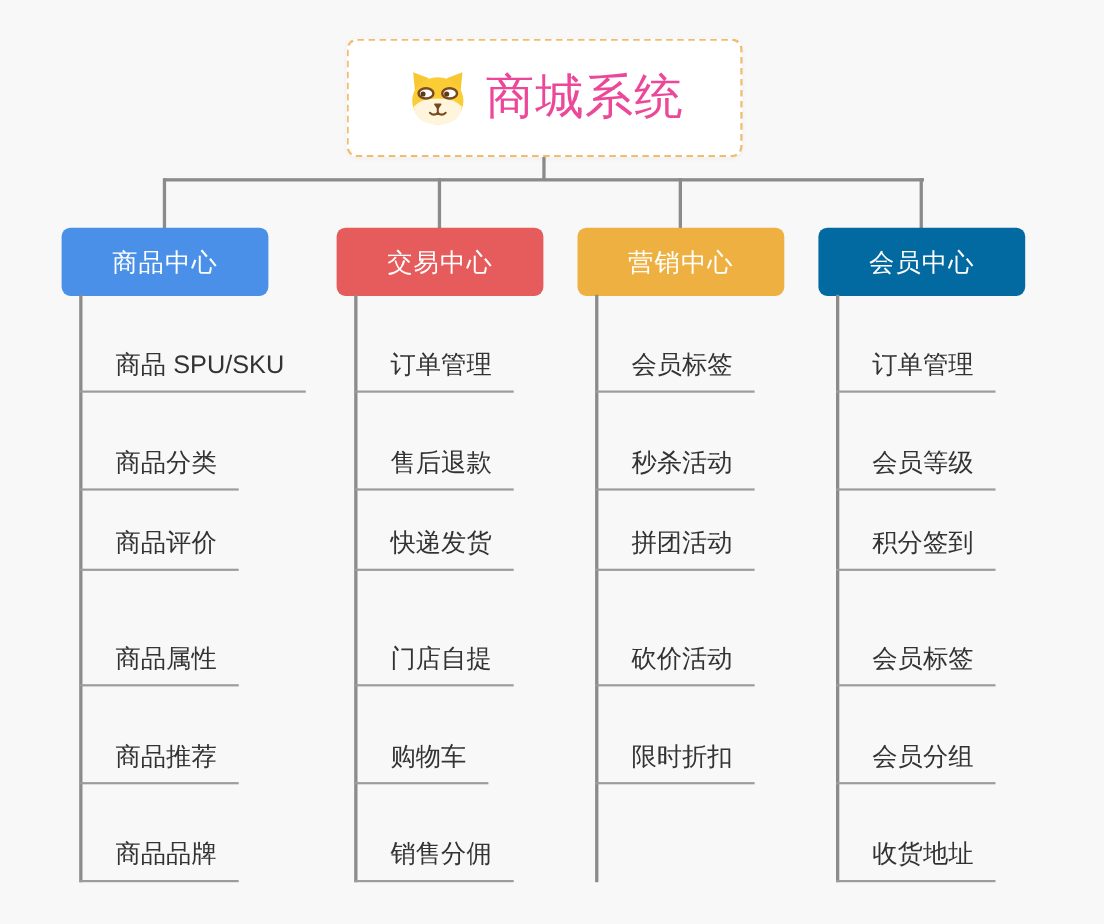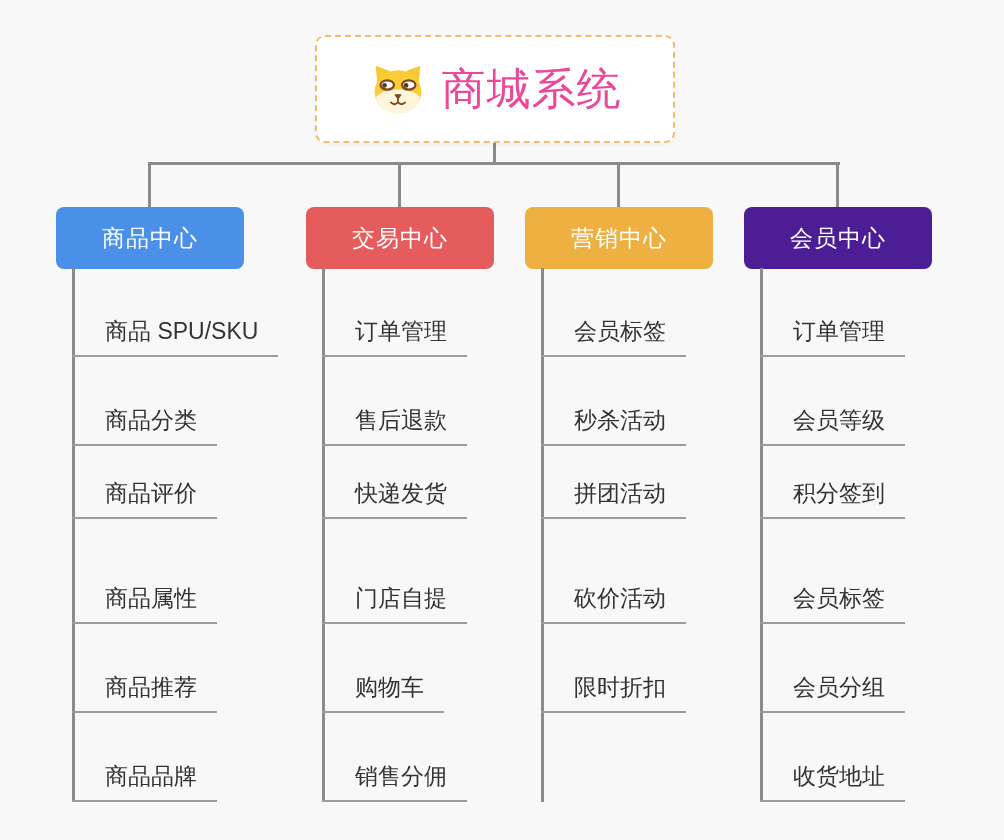--- a/index.html
+++ b/index.html
@@ -147,21 +147,21 @@
     <div class="line trunk"></div>
     <div class="leaf r1">会员标签</div>
     <div class="leaf r2">秒杀活动</div>
     <div class="leaf r3">拼团活动</div>
     <div class="leaf r4">砍价活动</div>
     <div class="leaf r5">限时折扣</div>
   </div>
 
   <div class="col c4">
     <div class="line col-stub"></div>
-    <div class="branch" style="background: #4c1d95;">会员中心</div>
+    <div class="branch" style="background: #0369a1;">会员中心</div>
     <div class="line trunk"></div>
     <div class="leaf r1">订单管理</div>
     <div class="leaf r2">会员等级</div>
     <div class="leaf r3">积分签到</div>
     <div class="leaf r4">会员标签</div>
     <div class="leaf r6">收货地址</div>
     <div class="leaf r5">会员分组</div>
   </div>
 
 </div>

